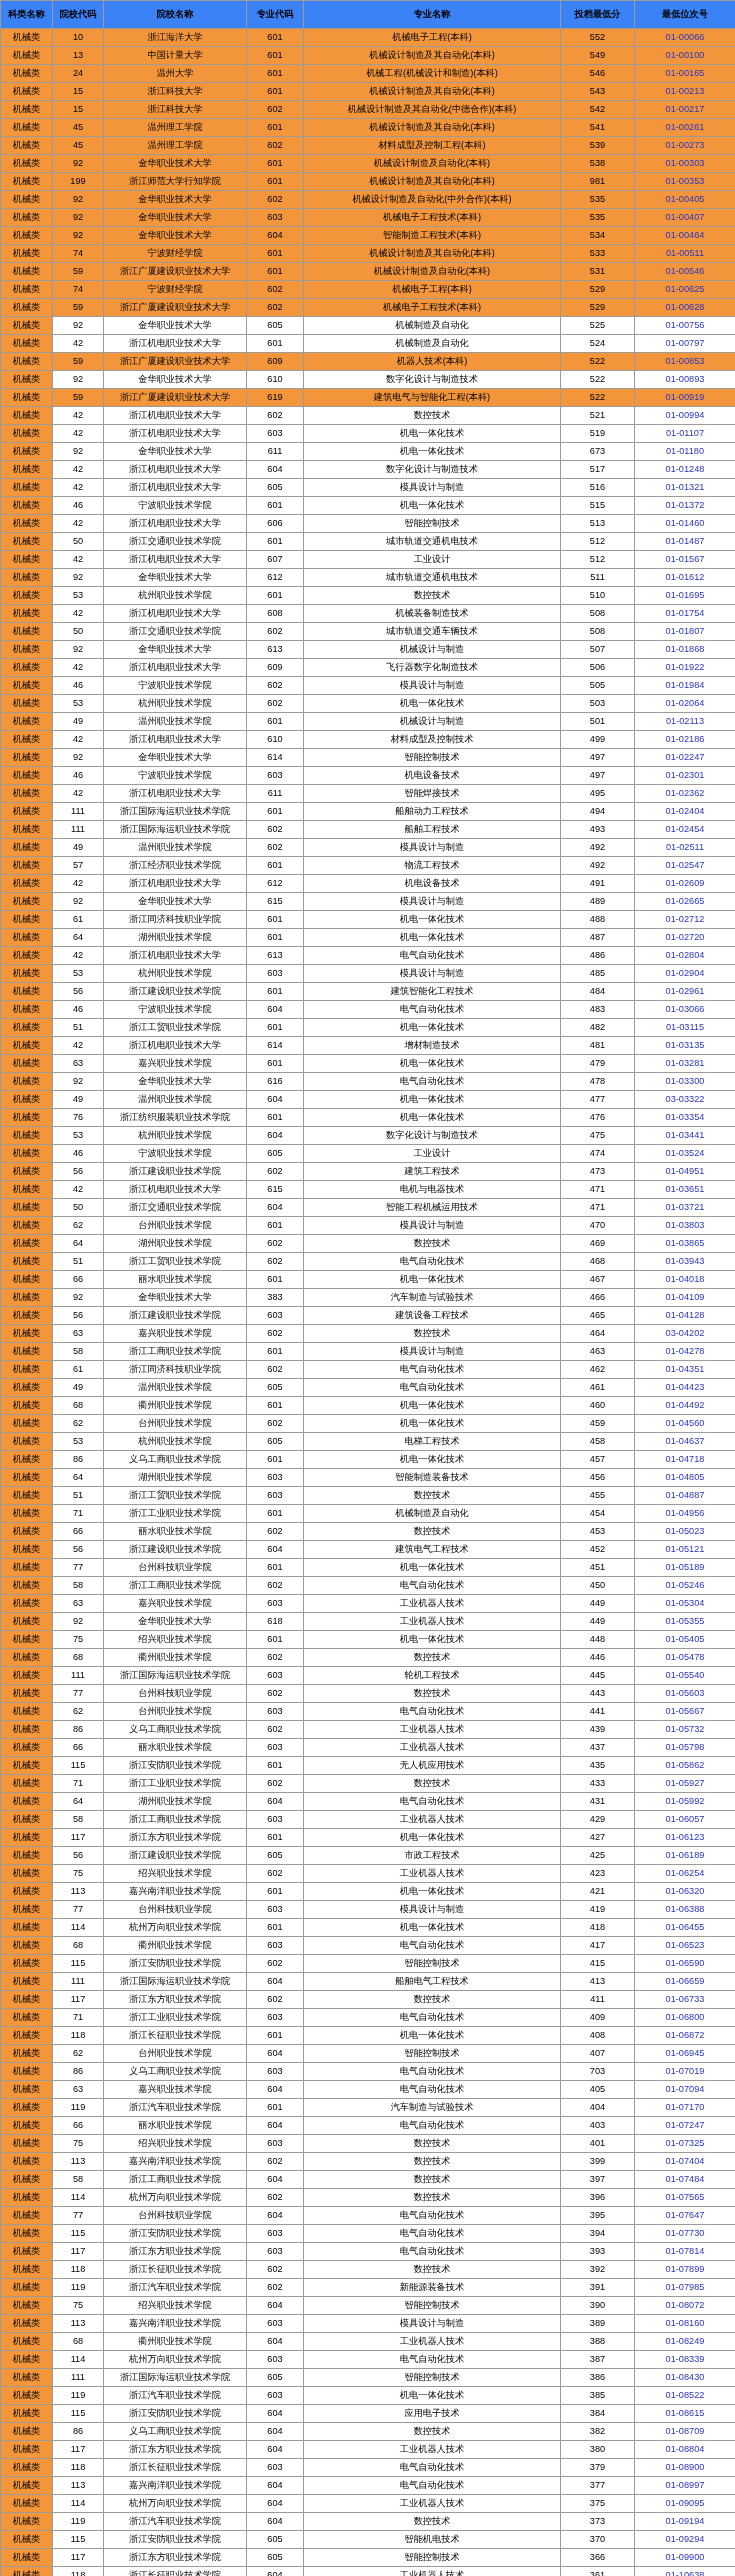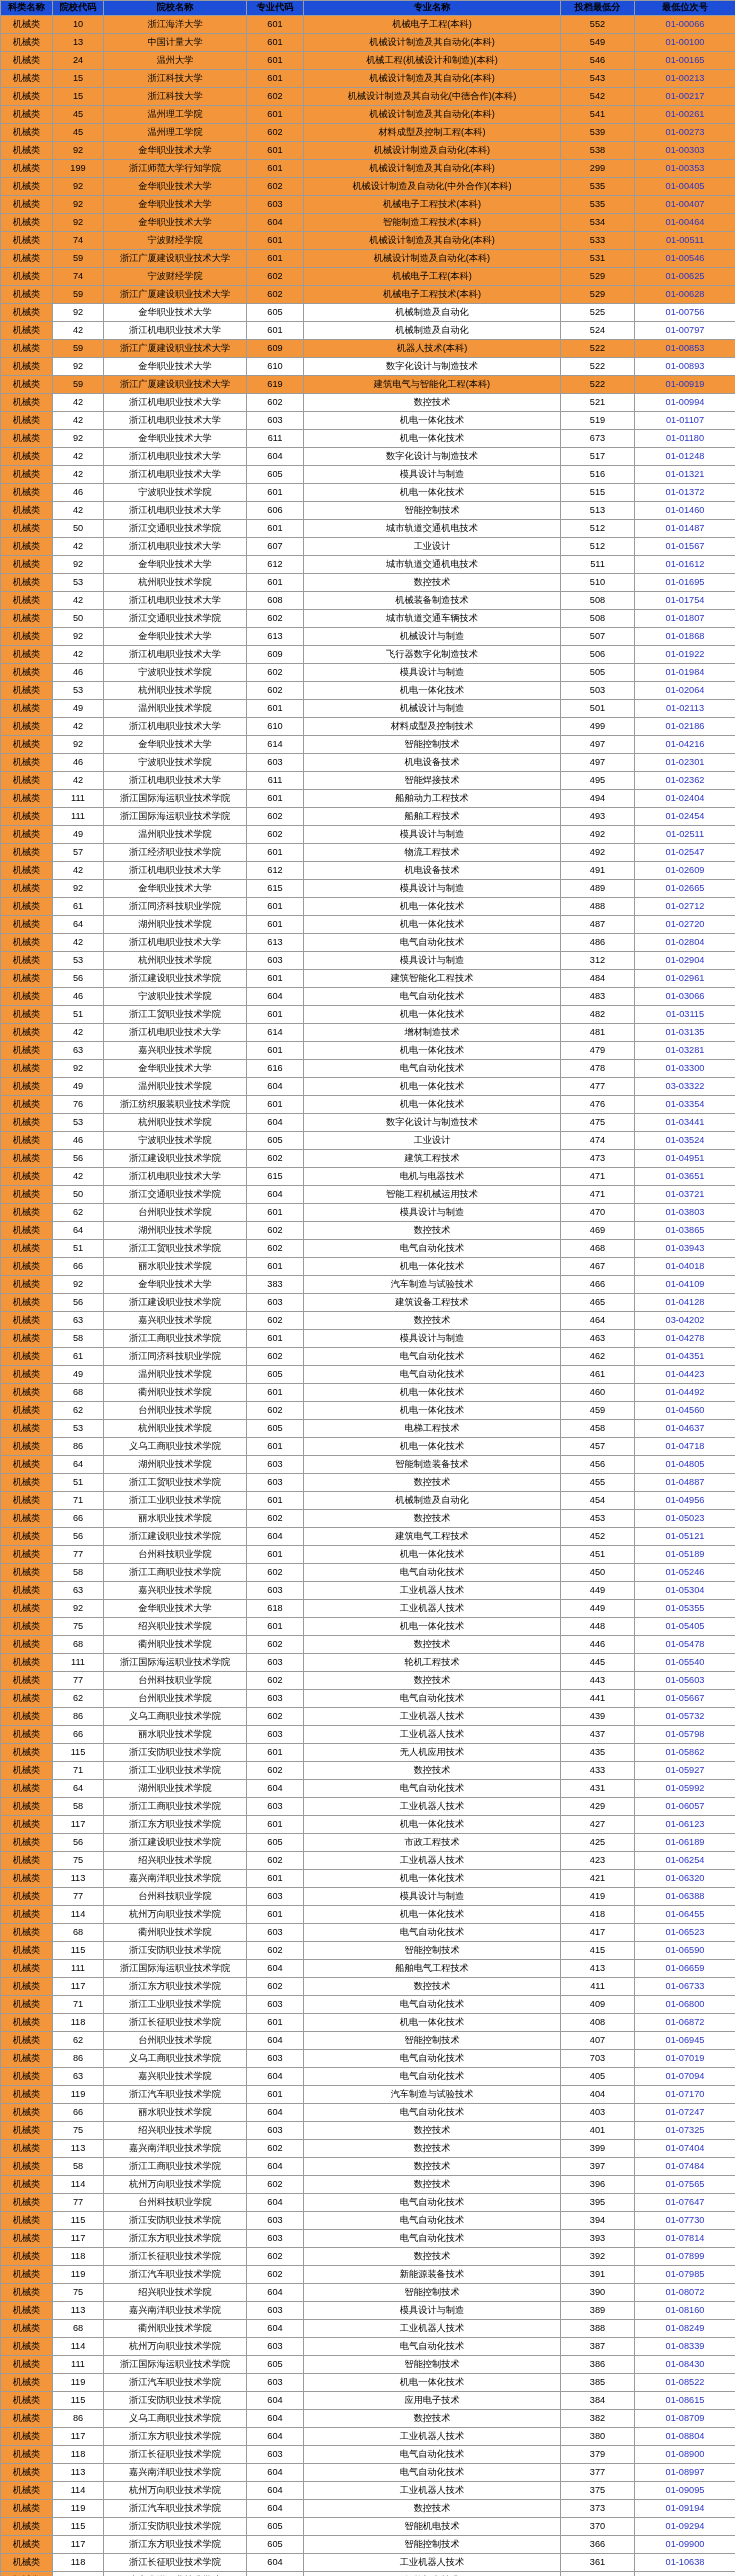--- a/index.html
+++ b/index.html
@@ -18,25 +18,25 @@
     border:0.9px solid var(--grid);
     padding:0 0.9px;
     text-align:center;
     vertical-align:middle;
     overflow:hidden;
     white-space:nowrap;
     line-height:1;
     box-sizing:border-box;
   }
   thead th{
-    height:15px;
+    height:28px;
     font-size:9.2px;
     font-weight:bold;
     color:#000;
-    background:#1d4ed8;
+    background:#3b82f6;
   }
   tbody td{
     height:18px;
     font-size:9.2px;
     color:#000;
     background:#fff;
   }
   
   tbody td.c0{background:var(--hl);}
   
@@ -140,21 +140,21 @@
         <td class="c4" data-name="cell-major-name">机械设计制造及自动化(本科)</td>
         <td class="c5" data-name="cell-min-score">538</td>
         <td class="c6" data-name="cell-min-rank">01-00303</td>
       </tr>
       <tr data-name="table-row" class="hl">
         <td class="c0" data-name="cell-category">机械类</td>
         <td class="c1" data-name="cell-college-code">199</td>
         <td class="c2" data-name="cell-college-name">浙江师范大学行知学院</td>
         <td class="c3" data-name="cell-major-code">601</td>
         <td class="c4" data-name="cell-major-name">机械设计制造及其自动化(本科)</td>
-        <td class="c5" data-name="cell-min-score">299</td>
+        <td class="c5" data-name="cell-min-score">981</td>
         <td class="c6" data-name="cell-min-rank">01-00353</td>
       </tr>
       <tr data-name="table-row" class="hl">
         <td class="c0" data-name="cell-category">机械类</td>
         <td class="c1" data-name="cell-college-code">92</td>
         <td class="c2" data-name="cell-college-name">金华职业技术大学</td>
         <td class="c3" data-name="cell-major-code">602</td>
         <td class="c4" data-name="cell-major-name">机械设计制造及自动化(中外合作)(本科)</td>
         <td class="c5" data-name="cell-min-score">535</td>
         <td class="c6" data-name="cell-min-rank">01-00405</td>
@@ -429,21 +429,21 @@
         <td class="c5" data-name="cell-min-score">499</td>
         <td class="c6" data-name="cell-min-rank">01-02186</td>
       </tr>
       <tr data-name="table-row">
         <td class="c0" data-name="cell-category">机械类</td>
         <td class="c1" data-name="cell-college-code">92</td>
         <td class="c2" data-name="cell-college-name">金华职业技术大学</td>
         <td class="c3" data-name="cell-major-code">614</td>
         <td class="c4" data-name="cell-major-name">智能控制技术</td>
         <td class="c5" data-name="cell-min-score">497</td>
-        <td class="c6" data-name="cell-min-rank">01-04216</td>
+        <td class="c6" data-name="cell-min-rank">01-02247</td>
       </tr>
       <tr data-name="table-row">
         <td class="c0" data-name="cell-category">机械类</td>
         <td class="c1" data-name="cell-college-code">46</td>
         <td class="c2" data-name="cell-college-name">宁波职业技术学院</td>
         <td class="c3" data-name="cell-major-code">603</td>
         <td class="c4" data-name="cell-major-name">机电设备技术</td>
         <td class="c5" data-name="cell-min-score">497</td>
         <td class="c6" data-name="cell-min-rank">01-02301</td>
       </tr>
@@ -536,21 +536,21 @@
         <td class="c4" data-name="cell-major-name">电气自动化技术</td>
         <td class="c5" data-name="cell-min-score">486</td>
         <td class="c6" data-name="cell-min-rank">01-02804</td>
       </tr>
       <tr data-name="table-row">
         <td class="c0" data-name="cell-category">机械类</td>
         <td class="c1" data-name="cell-college-code">53</td>
         <td class="c2" data-name="cell-college-name">杭州职业技术学院</td>
         <td class="c3" data-name="cell-major-code">603</td>
         <td class="c4" data-name="cell-major-name">模具设计与制造</td>
-        <td class="c5" data-name="cell-min-score">312</td>
+        <td class="c5" data-name="cell-min-score">485</td>
         <td class="c6" data-name="cell-min-rank">01-02904</td>
       </tr>
       <tr data-name="table-row">
         <td class="c0" data-name="cell-category">机械类</td>
         <td class="c1" data-name="cell-college-code">56</td>
         <td class="c2" data-name="cell-college-name">浙江建设职业技术学院</td>
         <td class="c3" data-name="cell-major-code">601</td>
         <td class="c4" data-name="cell-major-name">建筑智能化工程技术</td>
         <td class="c5" data-name="cell-min-score">484</td>
         <td class="c6" data-name="cell-min-rank">01-02961</td>

